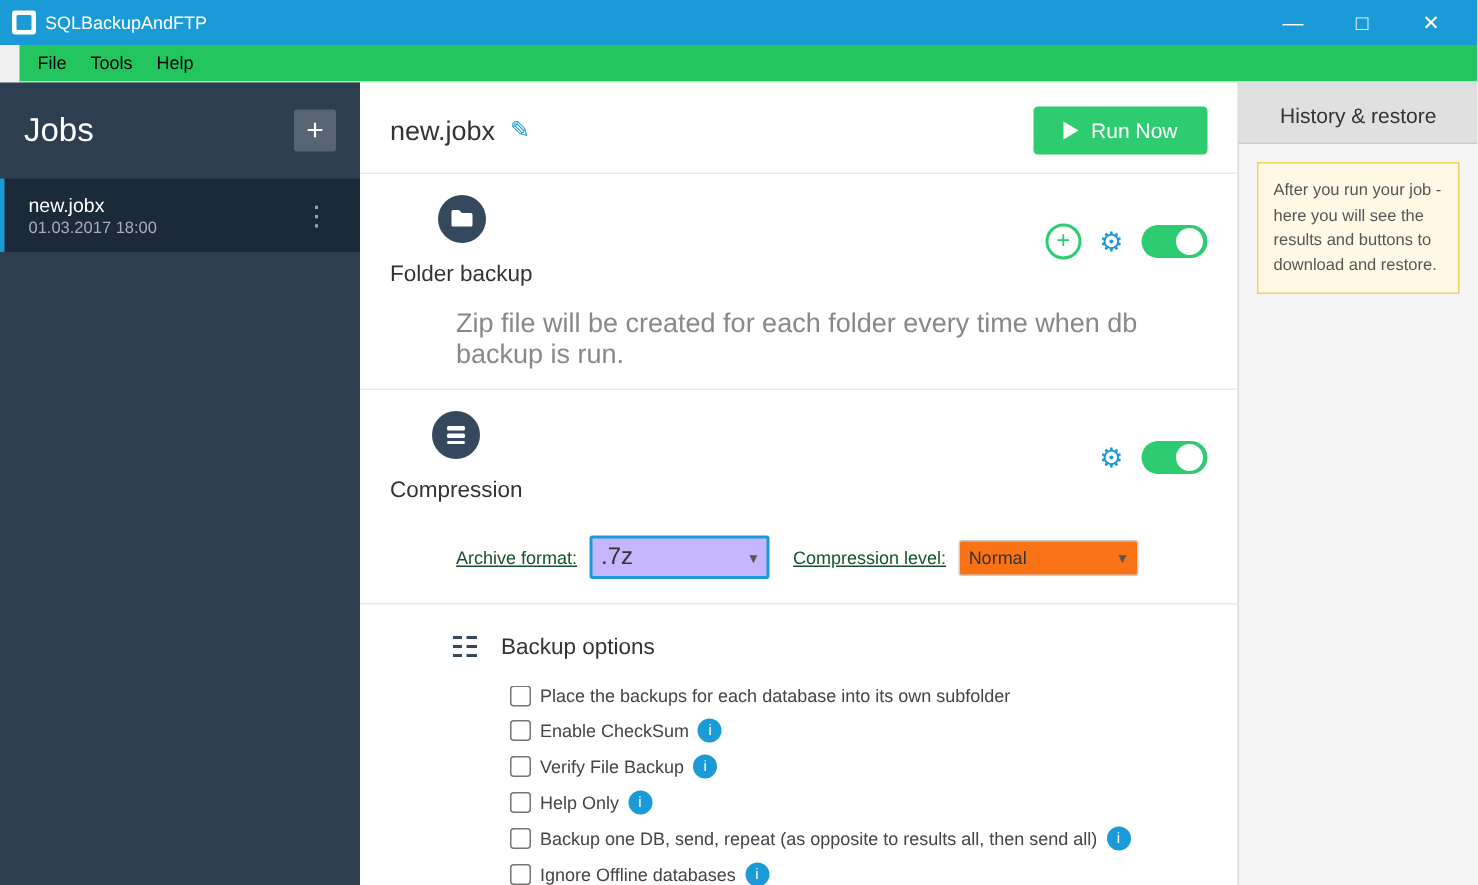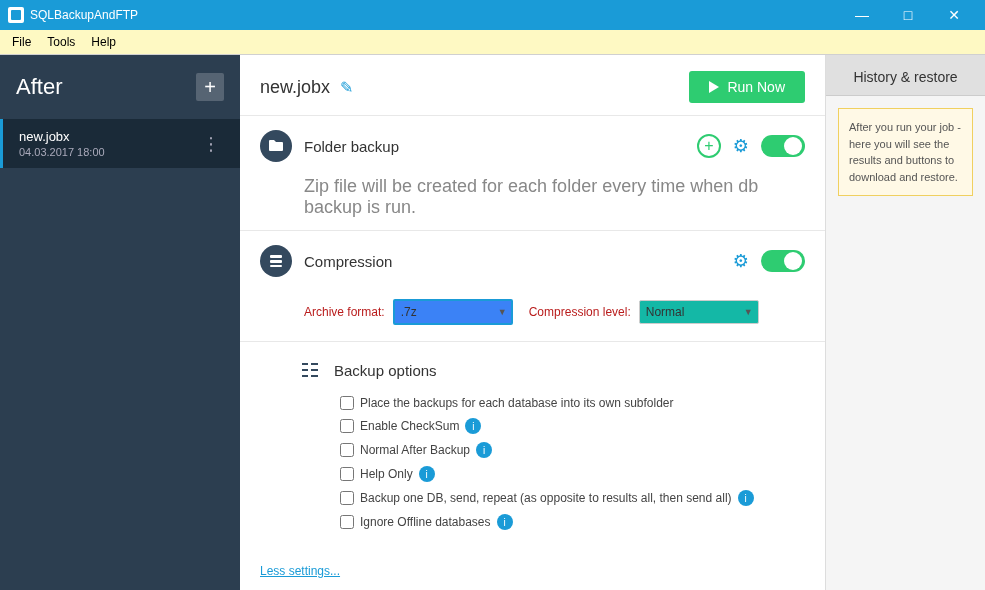--- a/index.html
+++ b/index.html
@@ -19,26 +19,27 @@
     .title-bar-icon { width: 16px; height: 16px; background: #fff; border-radius: 2px; display: flex; align-items: center; justify-content: center; }
     .title-bar-icon svg { width: 12px; height: 12px; }
     .title-bar-controls { display: flex; gap: 0; }
     .title-btn {
       width: 46px; height: 30px; background: transparent; border: none; color: white;
       cursor: pointer; font-size: 14px; display: flex; align-items: center; justify-content: center;
     }
 
     
     .menu-bar {
-      background: #fef9c3;
+      background: #22c55e;
       height: 22px;
       display: flex;
       align-items: center;
       padding: 12px 4px;
       border-bottom: 1px solid #d0d0d0;
+      margin-left: 13px;
     }
     .menu-item {
       padding: 2px 8px;
       cursor: pointer;
       font-size: 12px;
     }
 
     
     .app-body {
       display: flex;
@@ -129,21 +130,21 @@
     .section {
       border-bottom: 1px solid #e8e8e8;
     }
 
     .section-header {
       display: flex;
       align-items: center;
       justify-content: space-between;
       padding: 14px 20px;
     }
-    .section-left { display: flex; align-items: center; gap: 12px; }
+    .section-left { display: flex; align-items: center; gap: 12px; flex-direction: column; }
     .section-icon {
       width: 32px; height: 32px;
       background: #34495e;
       border-radius: 50%;
       display: flex; align-items: center; justify-content: center;
       color: white; font-size: 14px; flex-shrink: 0;
     }
     .section-icon.folder { background: #34495e; }
     .section-icon.encryption { background: #34495e; }
     .section-icon.compression { background: #34495e; }
@@ -192,28 +193,28 @@
     .toggle.off .toggle-knob { left: 3px; }
 
     
     .compression-options {
       padding: 8px 20px 16px 64px;
       display: flex;
       align-items: center;
       gap: 16px;
     }
     .field-group { display: flex; align-items: center; gap: 8px; }
-    .field-label { font-size: 12px; color: #b91c1c; }
+    .field-label { font-size: 12px; color: #14532d; text-decoration: underline; }
     .select-field {
       border: 2px solid #1a9bd7;
       border-radius: 2px;
       padding: 4px 24px 4px 6px;
-      font-size: 12px;
+      font-size: 16px;
       color: #333;
-      background: #3b82f6;
+      background: #c4b5fd;
       appearance: none;
       -webkit-appearance: none;
       position: relative;
       cursor: pointer;
       min-width: 120px;
     }
     .select-wrapper {
       position: relative;
       display: inline-block;
     }
@@ -226,21 +227,21 @@
       font-size: 9px;
       color: #555;
       pointer-events: none;
     }
     .select-field2 {
       border: 1px solid #ccc;
       border-radius: 2px;
       padding: 4px 24px 4px 6px;
       font-size: 12px;
       color: #333;
-      background: #14b8a6;
+      background: #f97316;
       appearance: none;
       -webkit-appearance: none;
       cursor: pointer;
       min-width: 120px;
     }
 
     
     .backup-options-section {
       padding: 14px 20px;
       margin-left: 36px;
@@ -341,27 +342,27 @@
 <div class="menu-bar">
   <div class="menu-item">File</div>
   <div class="menu-item">Tools</div>
   <div class="menu-item">Help</div>
 </div>
 
 <div class="app-body">
 
   <div class="sidebar">
     <div class="sidebar-header">
-      <span>After</span>
+      <span>Jobs</span>
       <button class="sidebar-add-btn">+</button>
     </div>
     <div class="sidebar-item">
       <div class="sidebar-item-info">
         <span class="sidebar-item-name">new.jobx</span>
-        <span class="sidebar-item-date">04.03.2017 18:00</span>
+        <span class="sidebar-item-date">01.03.2017 18:00</span>
       </div>
       <span class="sidebar-item-menu">⋮</span>
     </div>
   </div>
 
   <div class="content">
 
     <div class="content-header">
       <div class="content-title-area">
         <span class="content-title">new.jobx</span>
@@ -464,21 +465,21 @@
           </div>
 
           <div class="checkbox-item">
             <input type="checkbox" style="">
             <span>Enable CheckSum</span>
             <span class="info-icon">i</span>
           </div>
 
           <div class="checkbox-item">
             <input type="checkbox" style="">
-            <span>Normal After Backup</span>
+            <span>Verify File Backup</span>
             <span class="info-icon">i</span>
           </div>
 
           <div class="checkbox-item">
             <input type="checkbox" style="">
             <span>Help Only</span>
             <span class="info-icon">i</span>
           </div>
 
           <div class="checkbox-item">

